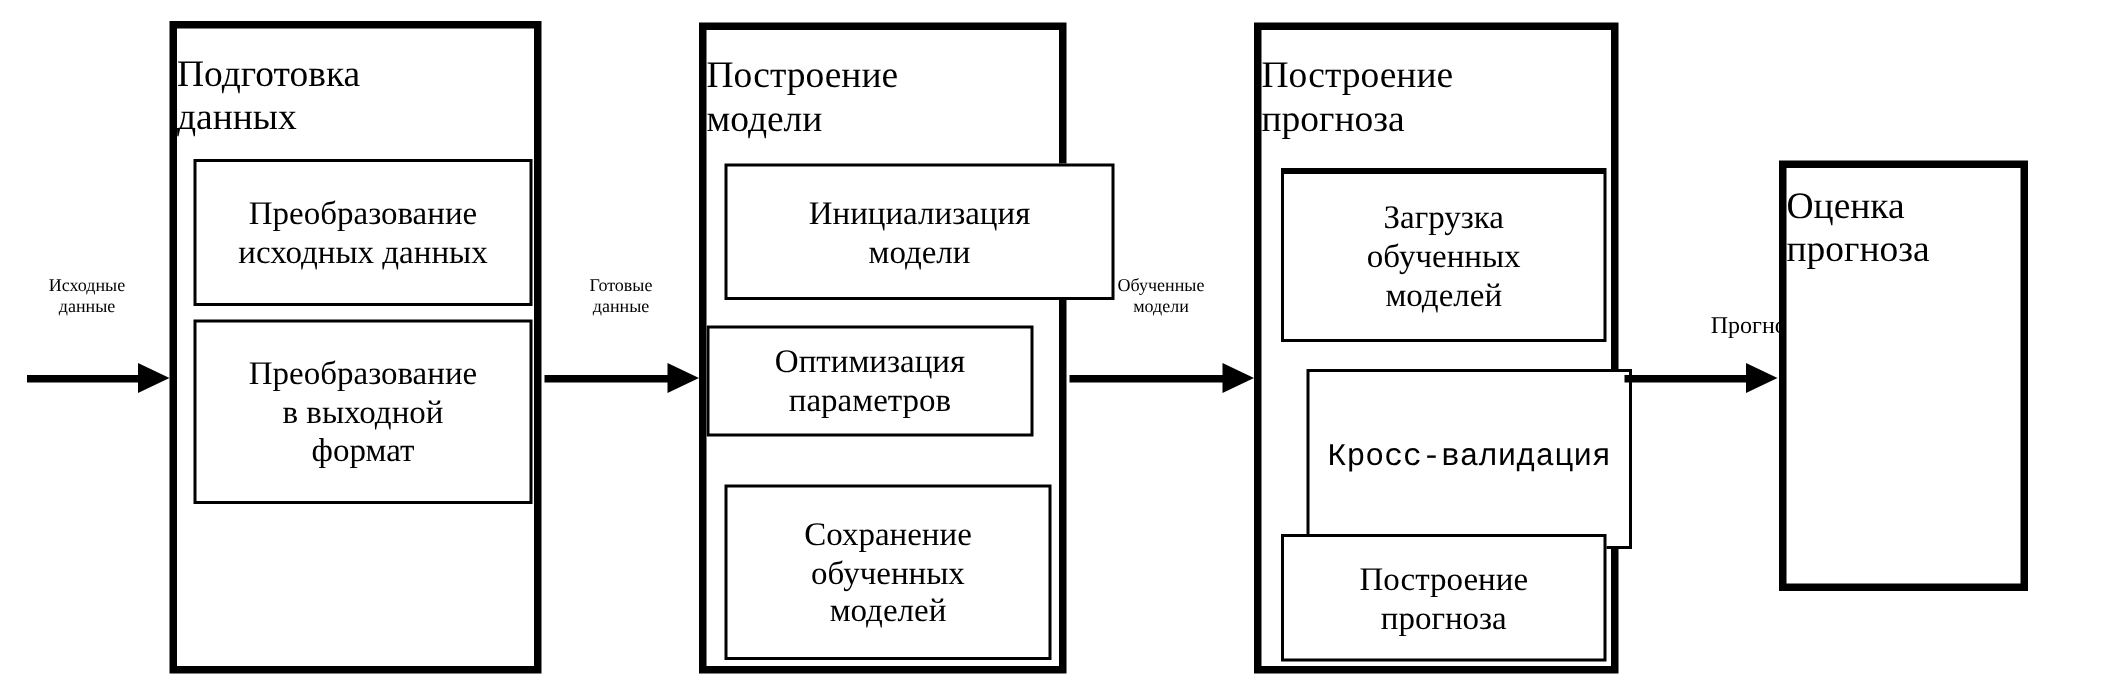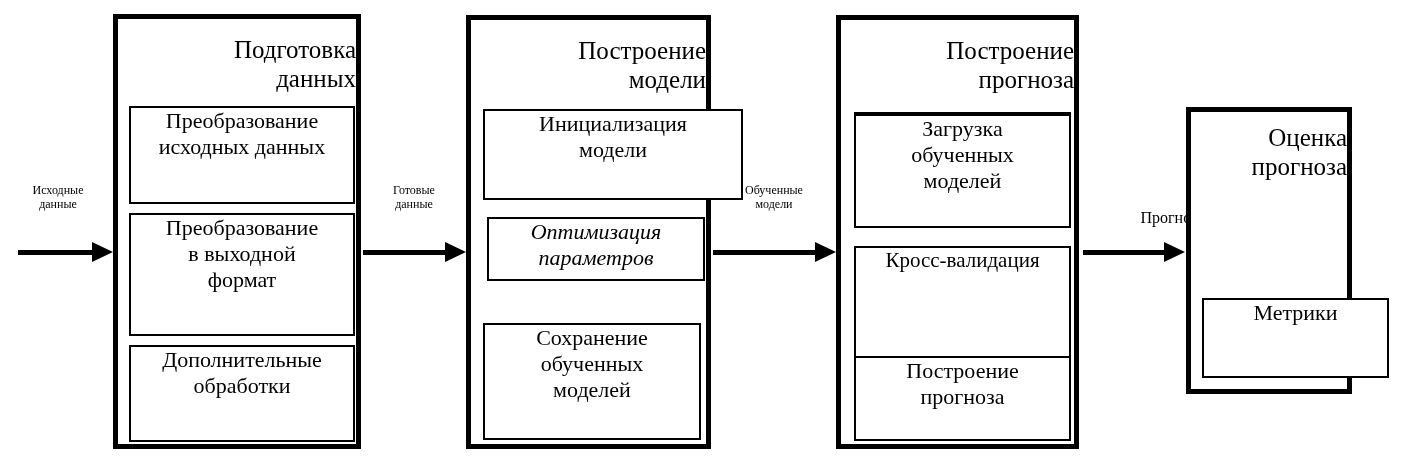--- a/index.html
+++ b/index.html
@@ -21,35 +21,35 @@
   .stage {
     position: absolute;
     box-sizing: border-box;
     border: 5px solid #000000;
     background: #ffffff;
   }
   .stage-title {
     position: absolute;
     left: 0;
     right: 0;
-    text-align: right;
+    text-align: left;
     font-size: 25px;
     line-height: 1.17;
     white-space: pre-line;
     letter-spacing: 0px;
   }
 
   
   .substep {
     position: absolute;
     box-sizing: border-box;
     border: 2px solid #000000;
     background: #ffffff;
     display: flex;
-    align-items: flex-start;
+    align-items: center;
     justify-content: center;
     text-align: center;
   }
   .substep.thick-top { border-top-width: 4px; }
   .substep-label {
     font-size: 22px;
     line-height: 1.18;
     white-space: pre-line;
     padding: 0 3px;
   }
@@ -105,43 +105,39 @@
       <span class="substep-label">Преобразование
 исходных данных</span>
     </div>
 
     <div class="substep" style="left:11px; top:194px; width:226px; height:123px;">
       <span class="substep-label">Преобразование
 в выходной
 формат</span>
     </div>
 
-    <div class="substep" style="left:11px; top:326px; width:226px; height:97px;">
-      <span class="substep-label">Дополнительные
-обработки</span>
-    </div>
   </div>
 
   <div class="arrow" style="left:363px; top:250px; width:103px;">
     <div class="shaft" style="width:85px;"></div>
     <div class="head" style="left:82px;"></div>
   </div>
   <div class="arrow-label" style="left:360px; top:183px; width:108px;">Готовые
 данные</div>
 
   <div class="stage" style="left:466px; top:15px; width:245px; height:434px;">
     <div class="stage-title" style="top:16px;">Построение
 модели</div>
 
     <div class="substep" style="left:12px; top:89px; width:260px; height:91px;">
       <span class="substep-label">Инициализация
 модели</span>
     </div>
 
-    <div class="substep" style="left:16px; top:197px; width:218px; height:64px;font-style:italic;">
+    <div class="substep" style="left:0; top:197px; width:218px; height:74px;">
       <span class="substep-label">Оптимизация
 параметров</span>
     </div>
 
     <div class="substep" style="left:12px; top:303px; width:218px; height:117px;">
       <span class="substep-label">Сохранение
 обученных
 моделей</span>
     </div>
   </div>
@@ -156,39 +152,36 @@
   <div class="stage" style="left:836px; top:15px; width:243px; height:434px;">
     <div class="stage-title" style="top:16px;">Построение
 прогноза</div>
 
     <div class="substep thick-top" style="left:13px; top:92px; width:217px; height:116px;">
       <span class="substep-label">Загрузка
 обученных
 моделей</span>
     </div>
 
-    <div class="substep" style="left:13px; top:226px; width:217px; height:120px;">
+    <div class="substep" style="left:30px; top:226px; width:217px; height:120px;font-family:Liberation Mono, monospace;">
       <span class="substep-label sm">Кросс-валидация</span>
     </div>
 
     <div class="substep" style="left:13px; top:336px; width:217px; height:85px;">
       <span class="substep-label">Построение
 прогноза</span>
     </div>
   </div>
 
   <div class="arrow" style="left:1083px; top:250px; width:103px;">
     <div class="shaft" style="width:84px;"></div>
     <div class="head" style="left:81px;"></div>
   </div>
   <div class="arrow-label small" style="left:1080px; top:208px; width:108px;">Прогноз</div>
 
   <div class="stage" style="left:1186px; top:107px; width:166px; height:287px;">
     <div class="stage-title" style="top:11px;">Оценка
 прогноза</div>
 
 
-    <div class="substep" style="left:11px; top:186px; width:187px; height:80px;">
-      <span class="substep-label">Метрики</span>
-    </div>
   </div>
 
 </div>
 
 </body></html>

